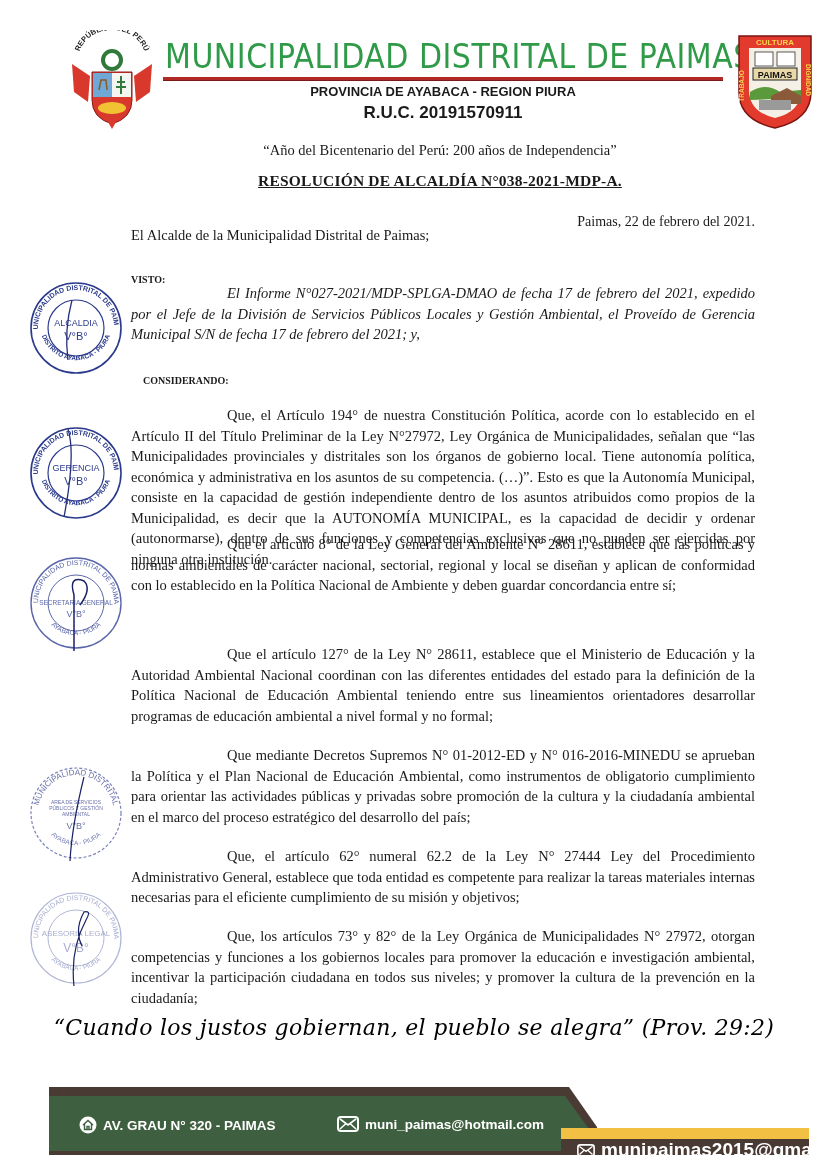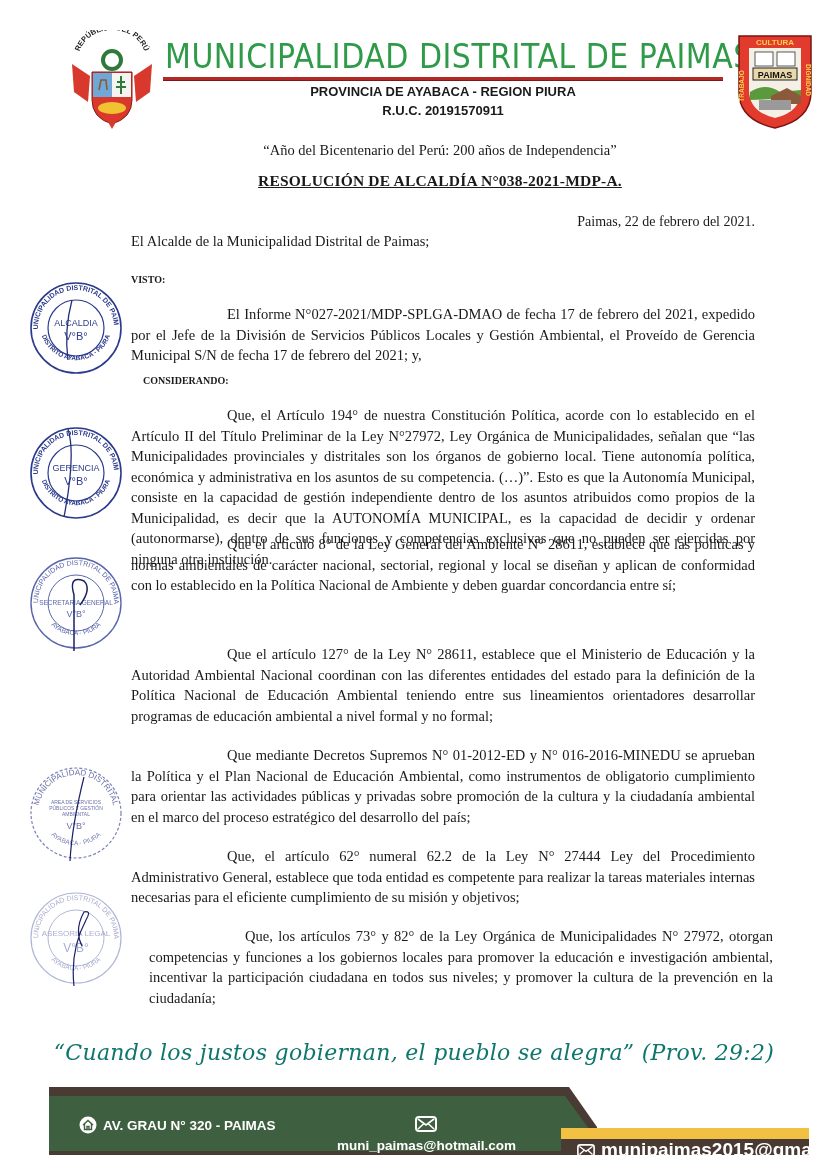--- a/index.html
+++ b/index.html
@@ -4,36 +4,36 @@
 <style>
   html, body { margin: 0; padding: 0; background: #ffffff; }
   body { width: 828px; height: 1169px; position: relative; overflow: hidden; font-family: "Liberation Serif", serif; color: #1a1a1a; }
 
   
   .crest-left { position: absolute; left: 66px; top: 30px; width: 92px; height: 100px; }
   .crest-right { position: absolute; left: 735px; top: 30px; width: 80px; height: 100px; }
   .title-main { position: absolute; left: 165px; top: 38px; width: 560px; text-align: center; font-family: "DejaVu Sans", sans-serif; font-size: 30px; letter-spacing: 0.5px; color: #2f9a48; font-weight: normal; transform: scaleY(1.15); white-space: nowrap; }
   .title-rule { position: absolute; left: 163px; top: 77px; width: 560px; height: 3px; background: #b12a26; border-bottom: 1px solid #7a1a18; }
   .title-sub { position: absolute; left: 163px; top: 84px; width: 560px; text-align: center; font-family: "Liberation Sans", sans-serif; font-weight: bold; font-size: 13px; color: #1a1a1a; }
-  .title-ruc { position: absolute; left: 163px; top: 103px; width: 560px; text-align: center; font-family: "Liberation Sans", sans-serif; font-weight: bold; font-size: 13px; color: #1a1a1a; }
+  .title-ruc { position: absolute; left: 163px; top: 103px; width: 560px; text-align: center; font-family: "Liberation Sans", sans-serif; font-weight: bold; font-size: 17px; color: #1a1a1a; }
 
   .year-motto { position: absolute; left: 0; top: 142px; width: 880px; text-align: center; font-size: 14.5px; }
   .res-title { position: absolute; left: 0; top: 172px; width: 880px; text-align: center; font-size: 15.5px; font-weight: bold; text-decoration: underline; letter-spacing: 0.2px; }
   .date-line { position: absolute; right: 73px; top: 214px; font-size: 14px; }
-  .addressee { position: absolute; left: 131px; top: 233px; font-size: 14.5px; }
+  .addressee { position: absolute; left: 131px; top: 227px; font-size: 14.5px; }
 
   .section-head { position: absolute; left: 131px; font-weight: bold; font-size: 10px; }
   .para { position: absolute; left: 131px; width: 624px; font-size: 14.5px; line-height: 20.5px; text-align: justify; }
   .para .indent-lg { display: inline-block; width: 96px; }
 
   
   .stamp { position: absolute; width: 96px; height: 96px; }
 
   
-  .quote { position: absolute; left: 0; top: 1040px; width: 828px; text-align: center; font-family: "DejaVu Serif", serif; font-style: italic; font-size: 22px; color: #0f766e; letter-spacing: 0.3px; }
+  .quote { position: absolute; left: 0; top: 1015px; width: 828px; text-align: center; font-family: "DejaVu Serif", serif; font-style: italic; font-size: 22px; color: #000000; letter-spacing: 0.3px; }
   .footer-band { position: absolute; left: 49px; top: 1087px; width: 774px; height: 68px; }
   .foot-text { position: absolute; font-family: "Liberation Sans", sans-serif; font-weight: bold; color: #ffffff; font-size: 13.5px; white-space: nowrap; display: flex; align-items: center; gap: 6px; }
 </style>
 </head>
 <body>
 
 <div>
 
   <svg class="crest-left" viewBox="0 0 92 100">
     <defs>
@@ -75,30 +75,30 @@
     <rect x="24" y="70" width="32" height="10" fill="#9a9a9a"></rect>
   </svg>
 </div>
 
 <div class="year-motto">“Año del Bicentenario del Perú: 200 años de Independencia”</div>
 <div class="res-title">RESOLUCIÓN DE ALCALDÍA N°038-2021-MDP-A.</div>
 <div class="date-line">Paimas, 22 de febrero del 2021.</div>
 <div class="addressee">El Alcalde de la Municipalidad Distrital de Paimas;</div>
 
 <div class="section-head" style="top:274px;">VISTO:</div>
-<div class="para" style="top:304px;"><span class="indent-lg"></span><span>El Informe N°027-2021/MDP-SPLGA-DMAO de fecha 17 de febrero del 2021, expedido por el Jefe de la División de Servicios Públicos Locales y Gestión Ambiental, el Proveído de Gerencia Municipal S/N de fecha 17 de febrero del 2021; y,</span></div>
+<div class="para" style="top:283px;font-style:italic;"><span class="indent-lg"></span><span>El Informe N°027-2021/MDP-SPLGA-DMAO de fecha 17 de febrero del 2021, expedido por el Jefe de la División de Servicios Públicos Locales y Gestión Ambiental, el Proveído de Gerencia Municipal S/N de fecha 17 de febrero del 2021; y,</span></div>
 
 <div class="section-head" style="top:375px;margin-left:12px;">CONSIDERANDO:</div>
 
 <div class="para" style="top:405px;"><span class="indent-lg"></span><span>Que, el Artículo 194° de nuestra Constitución Política, acorde con lo establecido en el Artículo II del Título Preliminar de la Ley N°27972, Ley Orgánica de Municipalidades, señalan que “las Municipalidades provinciales y distritales son los órganos de gobierno local. Tiene autonomía política, económica y administrativa en los asuntos de su competencia. (…)”. Esto es que la Autonomía Municipal, consiste en la capacidad de gestión independiente dentro de los asuntos atribuidos como propios de la Municipalidad, es decir que la AUTONOMÍA MUNICIPAL, es la capacidad de decidir y ordenar (autonormarse), dentro de sus funciones y competencias exclusivas que no pueden ser ejercidas por ninguna otra institución.</span></div>
 <div class="para" style="top:534px;"><span class="indent-lg"></span><span>Que el artículo 8° de la Ley General del Ambiente N° 28611, establece que las políticas y normas ambientales de carácter nacional, sectorial, regional y local se diseñan y aplican de conformidad con lo establecido en la Política Nacional de Ambiente y deben guardar concordancia entre sí;</span></div>
 <div class="para" style="top:644px;"><span class="indent-lg"></span><span>Que el artículo 127° de la Ley N° 28611, establece que el Ministerio de Educación y la Autoridad Ambiental Nacional coordinan con las diferentes entidades del estado para la definición de la Política Nacional de Educación Ambiental teniendo entre sus lineamientos orientadores desarrollar programas de educación ambiental a nivel formal y no formal;</span></div>
 <div class="para" style="top:745px;"><span class="indent-lg"></span><span>Que mediante Decretos Supremos N° 01-2012-ED y N° 016-2016-MINEDU se aprueban la Política y el Plan Nacional de Educación Ambiental, como instrumentos de obligatorio cumplimiento para orientar las actividades públicas y privadas sobre promoción de la cultura y la ciudadanía ambiental en el marco del proceso estratégico del desarrollo del país;</span></div>
 <div class="para" style="top:846px;"><span class="indent-lg"></span><span>Que, el artículo 62° numeral 62.2 de la Ley N° 27444 Ley del Procedimiento Administrativo General, establece que toda entidad es competente para realizar la tareas materiales internas necesarias para el eficiente cumplimiento de su misión y objetivos;</span></div>
-<div class="para" style="top:926px;margin-left:18px;"><span class="indent-lg"></span><span>Que, los artículos 73° y 82° de la Ley Orgánica de Municipalidades N° 27972, otorgan competencias y funciones a los gobiernos locales para promover la educación e investigación ambiental, incentivar la participación ciudadana en todos sus niveles; y promover la cultura de la prevención en la ciudadanía;</span></div>
+<div class="para" style="top:926px;"><span class="indent-lg"></span><span>Que, los artículos 73° y 82° de la Ley Orgánica de Municipalidades N° 27972, otorgan competencias y funciones a los gobiernos locales para promover la educación e investigación ambiental, incentivar la participación ciudadana en todos sus niveles; y promover la cultura de la prevención en la ciudadanía;</span></div>
 
 <svg class="stamp" style="left:28px; top:280px;" viewBox="0 0 96 96">
   <circle cx="48" cy="48" r="45" fill="none" stroke="#2b3a8c" stroke-width="1.6"></circle>
   <circle cx="48" cy="48" r="28" fill="none" stroke="#2b3a8c" stroke-width="1.2"></circle>
   <defs>
       <path id="s1top" d="M10,48 A38,38 0 0,1 86,48"></path>
       <path id="s1bot" d="M14,56 A36,36 0 0,0 82,56"></path>
     </defs>
   <text font-size="7" font-family="Liberation Sans, sans-serif" font-weight="bold" fill="#2b3a8c"><textPath href="#s1top" startOffset="50%" text-anchor="middle">MUNICIPALIDAD DISTRITAL DE PAIMAS</textPath></text>
   <text font-size="6.5" font-family="Liberation Sans, sans-serif" font-weight="bold" fill="#2b3a8c"><textPath href="#s1bot" startOffset="50%" text-anchor="middle">DISTRITO AYABACA - PIURA</textPath></text>
@@ -173,21 +173,21 @@
   </svg>
 
   <div class="foot-text" style="left:30px; top:29px;">
     <svg width="18" height="18" viewBox="0 0 18 18">
       <circle cx="9" cy="9" r="8.5" fill="#ffffff"></circle>
       <path d="M4,9 L9,4.5 L14,9 M5.5,8 L5.5,13.5 L12.5,13.5 L12.5,8 M8,13.5 L8,10.5 L10,10.5 L10,13.5" fill="none" stroke="#3f6040" stroke-width="1.4"></path>
     </svg>
     <span>AV. GRAU N° 320 - PAIMAS</span>
   </div>
 
-  <div class="foot-text" style="left:288px; top:29px;flex-direction:column;">
+  <div class="foot-text" style="left:288px; top:29px;">
     <svg width="22" height="16" viewBox="0 0 22 16">
       <rect x="1" y="1" width="20" height="14" rx="3" fill="none" stroke="#ffffff" stroke-width="2"></rect>
       <path d="M3,3 L11,9 L19,3 M3,13 L9,7.5 M19,13 L13,7.5" fill="none" stroke="#ffffff" stroke-width="1.6"></path>
     </svg>
     <span>muni_paimas@hotmail.com</span>
   </div>
 
   <div class="foot-text" style="left:528px; top:52px; font-size:19px;">
     <svg width="18" height="13" viewBox="0 0 22 16">
       <rect x="1" y="1" width="20" height="14" rx="3" fill="none" stroke="#ffffff" stroke-width="2"></rect>

